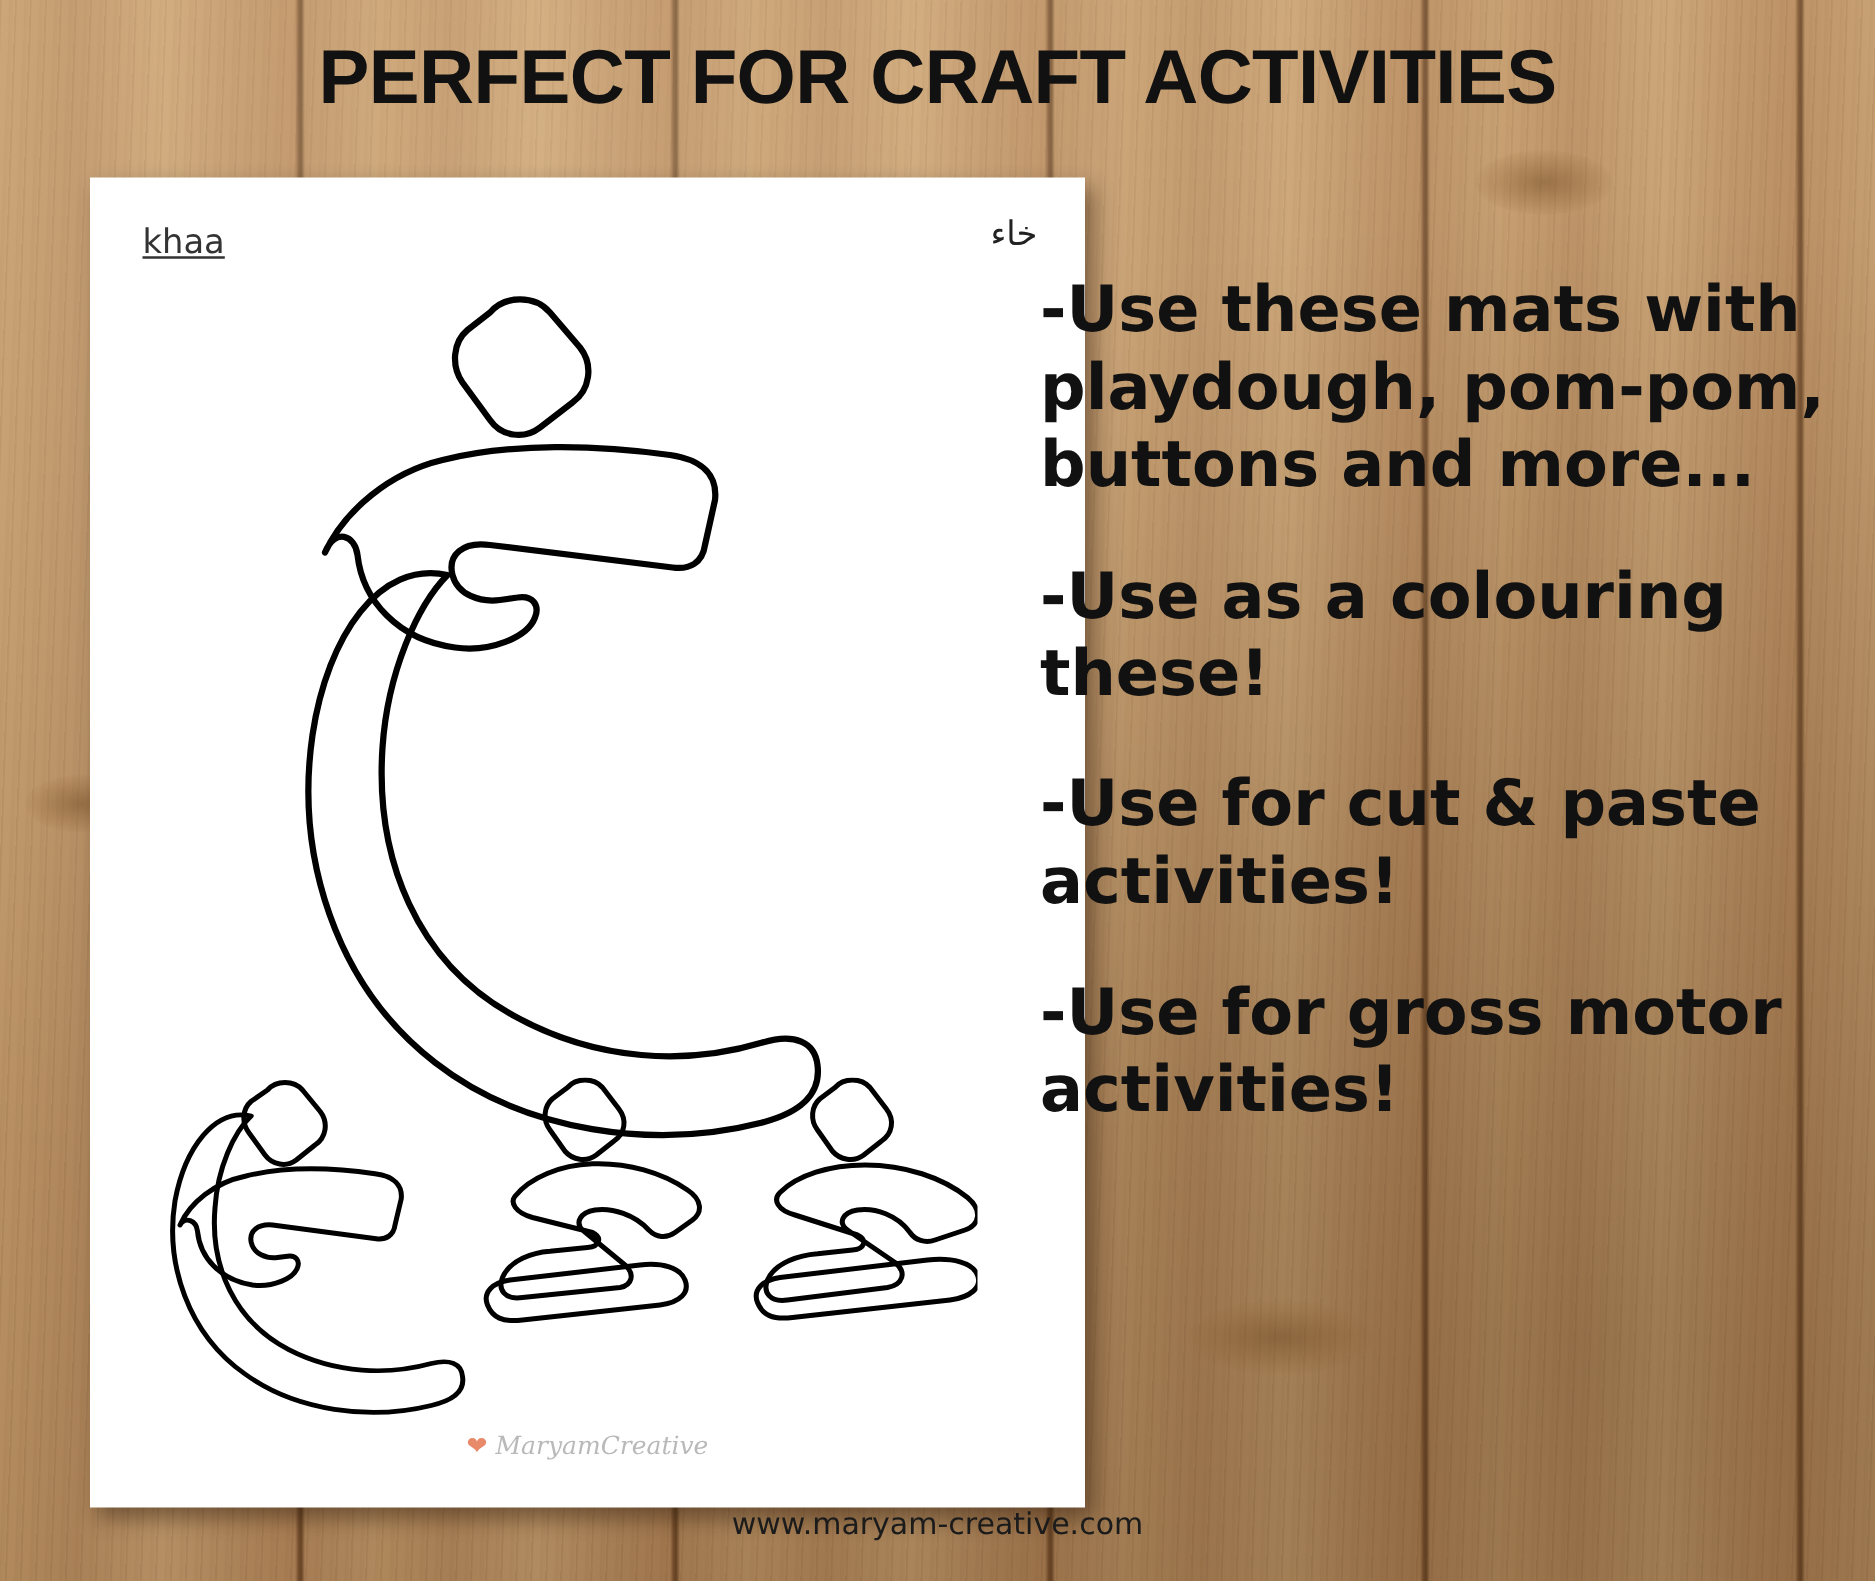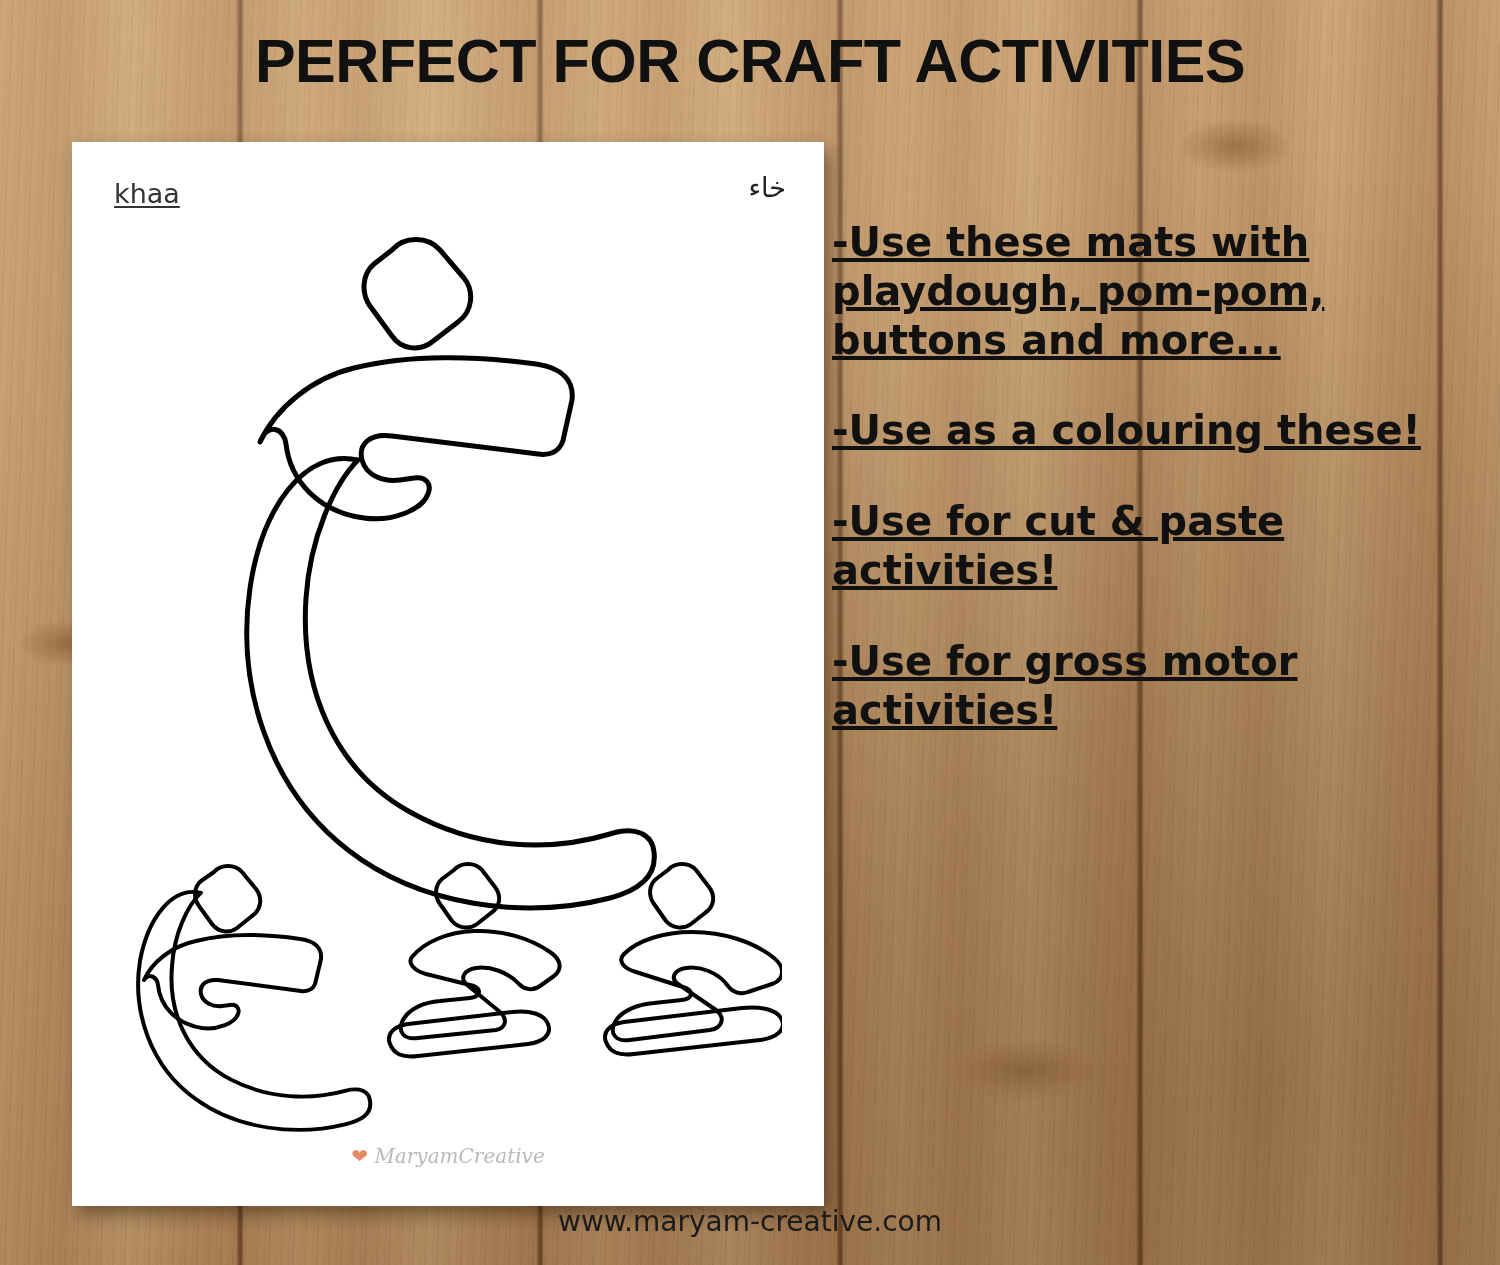--- a/index.html
+++ b/index.html
@@ -80,20 +80,21 @@
 
   
   .sheet {
     position: absolute;
     left: 72px;
     top: 142px;
     width: 752px;
     height: 1064px;
     background: #ffffff;
     box-shadow: 6px 8px 16px rgba(40, 22, 8, 0.45);
+    padding-left: 44px;
   }
   .sheet-label-latin {
     position: absolute;
     left: 42px;
     top: 36px;
     font-size: 27px;
     color: #333;
     font-family: "DejaVu Sans", sans-serif;
   }
   .sheet-label-latin u {
@@ -139,38 +140,37 @@
 
   
   .bullets {
     position: absolute;
     left: 832px;
     top: 218px;
     width: 640px;
     color: #111;
     font-family: "DejaVu Sans", sans-serif;
     font-weight: bold;
-    font-size: 40px;
+    font-size: 51px;
     line-height: 1.22;
-    text-decoration: underline;
   }
   .bullet {
     margin-bottom: 42px;
     white-space: pre-line;
   }
   .bullet:last-child { margin-bottom: 0; }
 
   
   .footer-url {
     position: absolute;
     left: 0;
     width: 1500px;
     top: 1205px;
     text-align: center;
-    font-size: 28px;
+    font-size: 24px;
     color: #1b1b1b;
     font-family: "DejaVu Sans", sans-serif;
   }
 </style>
 </head>
 <body>
 
 <div id="stage">
 
   <div class="wood"></div>

